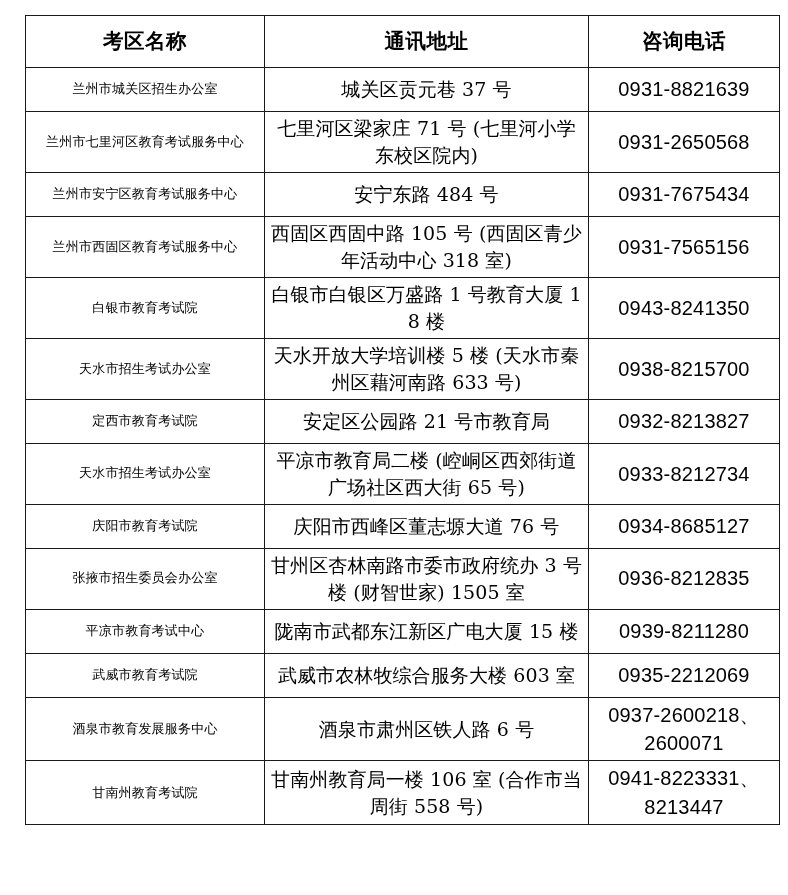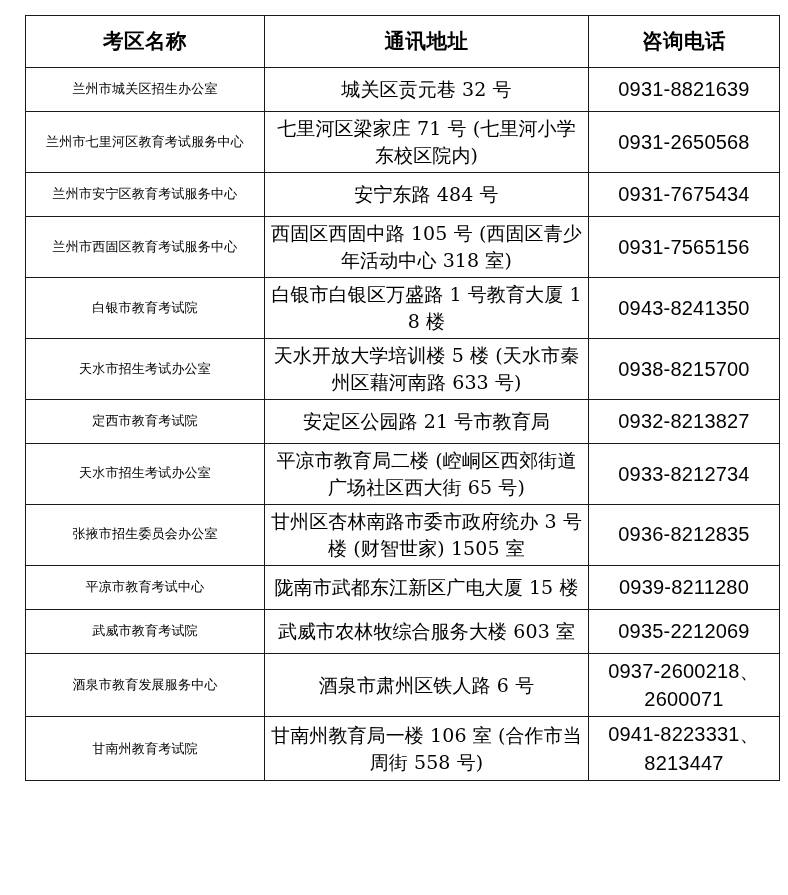--- a/index.html
+++ b/index.html
@@ -85,21 +85,21 @@
       <thead>
         <tr>
           <th>考区名称</th>
           <th>通讯地址</th>
           <th>咨询电话</th>
         </tr>
       </thead>
       <tbody id="table-body">
           <tr>
             <td class="cell-name">兰州市城关区招生办公室</td>
-            <td class="cell-addr">城关区贡元巷 32 号</td>
+            <td class="cell-addr">城关区贡元巷 37 号</td>
             <td class="cell-phone">0931-8821639</td>
           </tr>
           <tr>
             <td class="cell-name">兰州市七里河区教育考试服务中心</td>
             <td class="cell-addr">七里河区梁家庄 71 号 (七里河小学东校区院内)</td>
             <td class="cell-phone">0931-2650568</td>
           </tr>
           <tr>
             <td class="cell-name">兰州市安宁区教育考试服务中心</td>
             <td class="cell-addr">安宁东路 484 号</td>
@@ -124,20 +124,25 @@
             <td class="cell-name">定西市教育考试院</td>
             <td class="cell-addr">安定区公园路 21 号市教育局</td>
             <td class="cell-phone">0932-8213827</td>
           </tr>
           <tr>
             <td class="cell-name">天水市招生考试办公室</td>
             <td class="cell-addr">平凉市教育局二楼 (崆峒区西郊街道广场社区西大街 65 号)</td>
             <td class="cell-phone">0933-8212734</td>
           </tr>
           <tr>
+            <td class="cell-name">庆阳市教育考试院</td>
+            <td class="cell-addr">庆阳市西峰区董志塬大道 76 号</td>
+            <td class="cell-phone">0934-8685127</td>
+          </tr>
+          <tr>
             <td class="cell-name">张掖市招生委员会办公室</td>
             <td class="cell-addr">甘州区杏林南路市委市政府统办 3 号楼 (财智世家) 1505 室</td>
             <td class="cell-phone">0936-8212835</td>
           </tr>
           <tr>
             <td class="cell-name">平凉市教育考试中心</td>
             <td class="cell-addr">陇南市武都东江新区广电大厦 15 楼</td>
             <td class="cell-phone">0939-8211280</td>
           </tr>
           <tr>

